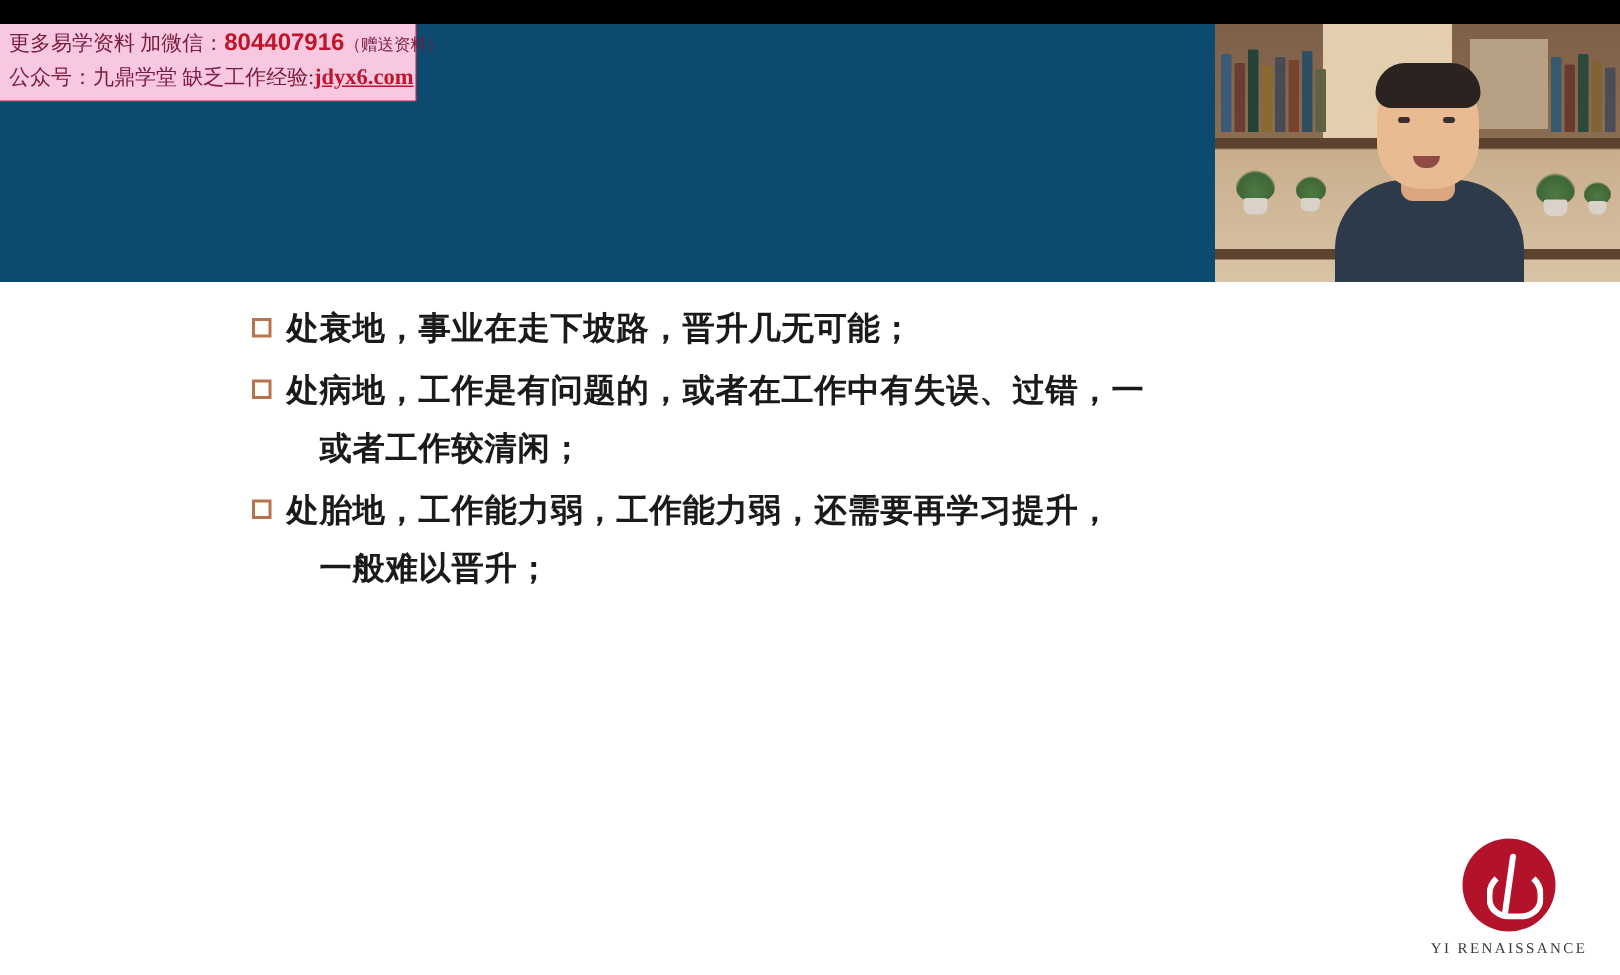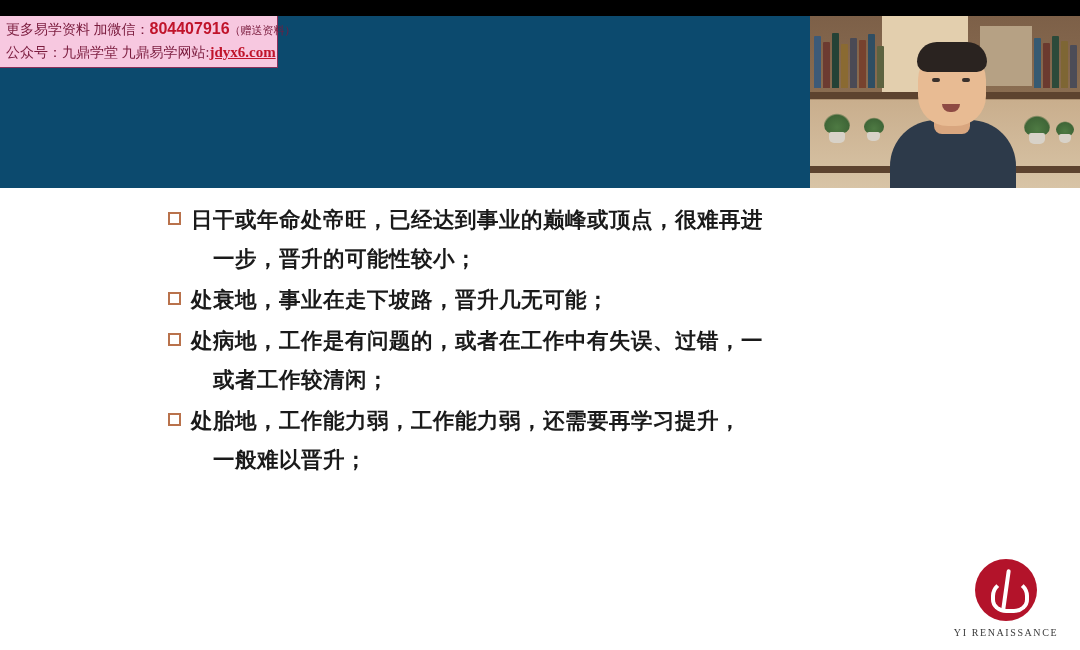--- a/index.html
+++ b/index.html
@@ -224,21 +224,21 @@
 </head>
 <body>
 
 <div id="screen">
 
   <div id="promo">
     <div class="line line1">
       <span>更多易学资料 加微信：</span><span class="num">804407916</span><span class="small">（赠送资料）</span>
     </div>
     <div class="line line2">
-      <span>公众号：</span><span>九鼎学堂 九鼎易学网站:</span><span class="site">jdyx6.com</span>
+      <span>公众号：</span><span>九鼎学堂 缺乏工作经验:</span><span class="site">jdyx6.com</span>
     </div>
   </div>
 
   <div id="webcam">
     <div class="shelf-wall"></div>
     <div class="shelf-board" style="top:76px;"></div>
     <div class="shelf-board" style="top:150px;"></div>
     <div class="panel-light" style="left:72px; top:0; width:86px; height:76px;"></div>
     <div class="panel-light" style="left:170px; top:10px; width:52px; height:60px; background:#b6a184;"></div>
 
@@ -274,27 +274,20 @@
     <div class="person-head"></div>
     <div class="person-hair"></div>
     <div class="eye" style="left:122px; top:62px;"></div>
     <div class="eye" style="left:152px; top:62px;"></div>
     <div class="mouth"></div>
   </div>
 
   <div id="slide">
     <div id="bullets">
 
-      <div class="bullet-row">
-        <span class="bullet-mark"></span>
-        <div class="bullet-text">
-          <span>日干或年命处帝旺，已经达到事业的巅峰或顶点，很难再进</span>
-          <span class="cont">一步，晋升的可能性较小；</span>
-        </div>
-      </div>
 
       <div class="bullet-row">
         <span class="bullet-mark"></span>
         <div class="bullet-text">
           <span>处衰地，事业在走下坡路，晋升几无可能；</span>
         </div>
       </div>
 
       <div class="bullet-row">
         <span class="bullet-mark"></span>

